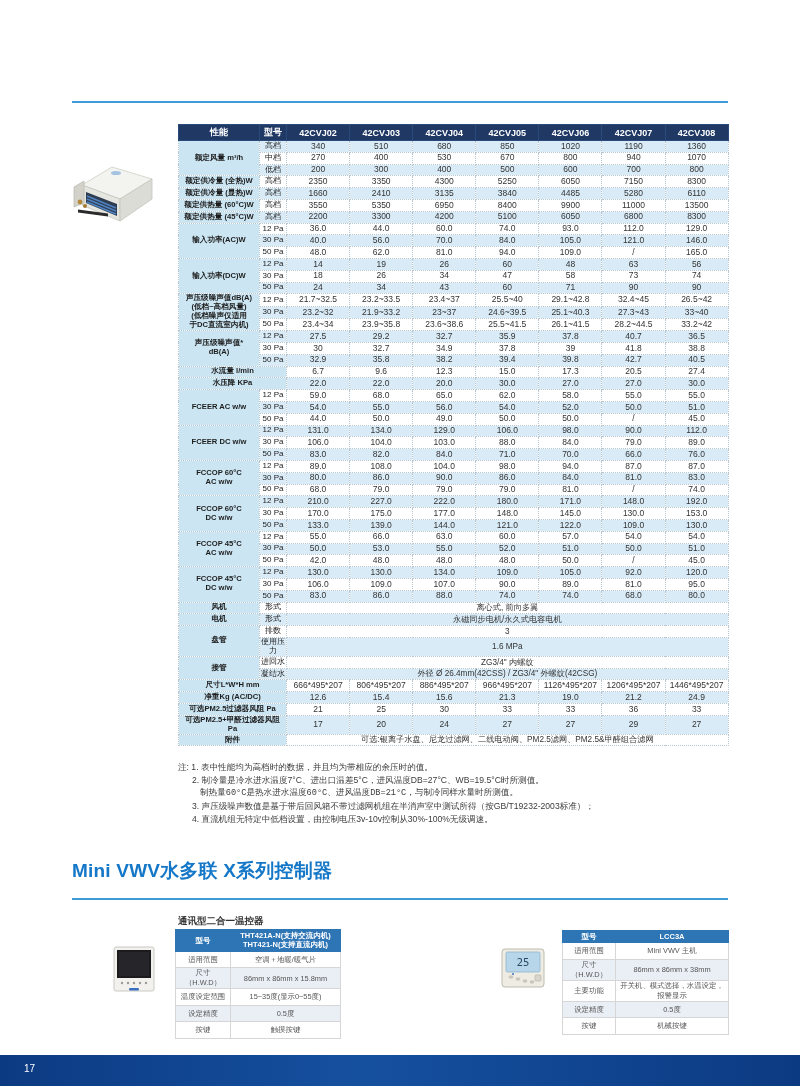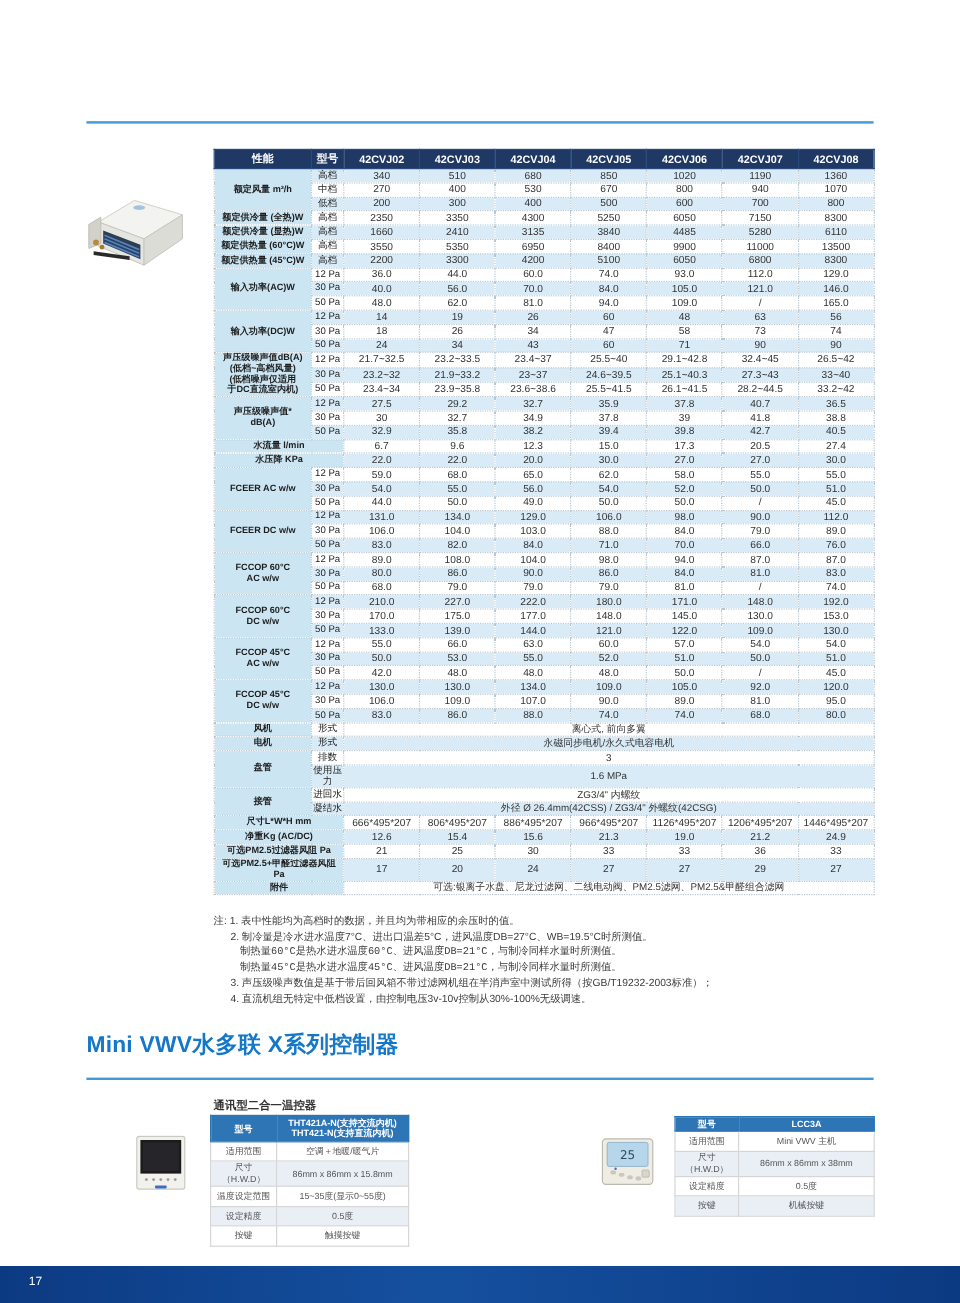--- a/index.html
+++ b/index.html
@@ -579,21 +579,20 @@
             <td class="span7" colspan="7">可选:银离子水盘、尼龙过滤网、二线电动阀、PM2.5滤网、PM2.5&amp;甲醛组合滤网</td>
           </tr>
         </tbody>
       </table>
     </div>
 
   <div class="notes" id="notes-container">
       <div class="ind0">注: 1. 表中性能均为高档时的数据，并且均为带相应的余压时的值。</div>
       <div class="ind1">2. 制冷量是冷水进水温度7°C、进出口温差5°C，进风温度DB=27°C、WB=19.5°C时所测值。</div>
       <div class="ind2">制热量60°C是热水进水温度60°C、进风温度DB=21°C，与制冷同样水量时所测值。</div>
-      <div class="ind2">制热量45°C是热水进水温度45°C、进风温度DB=21°C，与制冷同样水量时所测值。</div>
       <div class="ind1">3. 声压级噪声数值是基于带后回风箱不带过滤网机组在半消声室中测试所得（按GB/T19232-2003标准）；</div>
       <div class="ind1">4. 直流机组无特定中低档设置，由控制电压3v-10v控制从30%-100%无级调速。</div>
     </div>
 
   <div class="sec-title" style="top:858px;">Mini VWV水多联 X系列控制器</div>
   <div class="title-rule" style="top:898px;"></div>
   <div class="sub-title">通讯型二合一温控器</div>
 
   <div class="img-box" style="left:113px; top:946px; width:42px; height:48px;">
     <svg width="42" height="48" viewBox="0 0 42 48">
@@ -673,20 +672,24 @@
       <tbody>
         <tr>
           <td>适用范围</td>
           <td>Mini VWV 主机</td>
         </tr>
         <tr>
           <td>尺寸（H.W.D）</td>
           <td>86mm x 86mm x 38mm</td>
         </tr>
         <tr>
+          <td>主要功能</td>
+          <td>开关机、模式选择，水温设定，报警显示</td>
+        </tr>
+        <tr>
           <td>设定精度</td>
           <td>0.5度</td>
         </tr>
         <tr>
           <td>按键</td>
           <td>机械按键</td>
         </tr>
       </tbody>
     </table>
 

